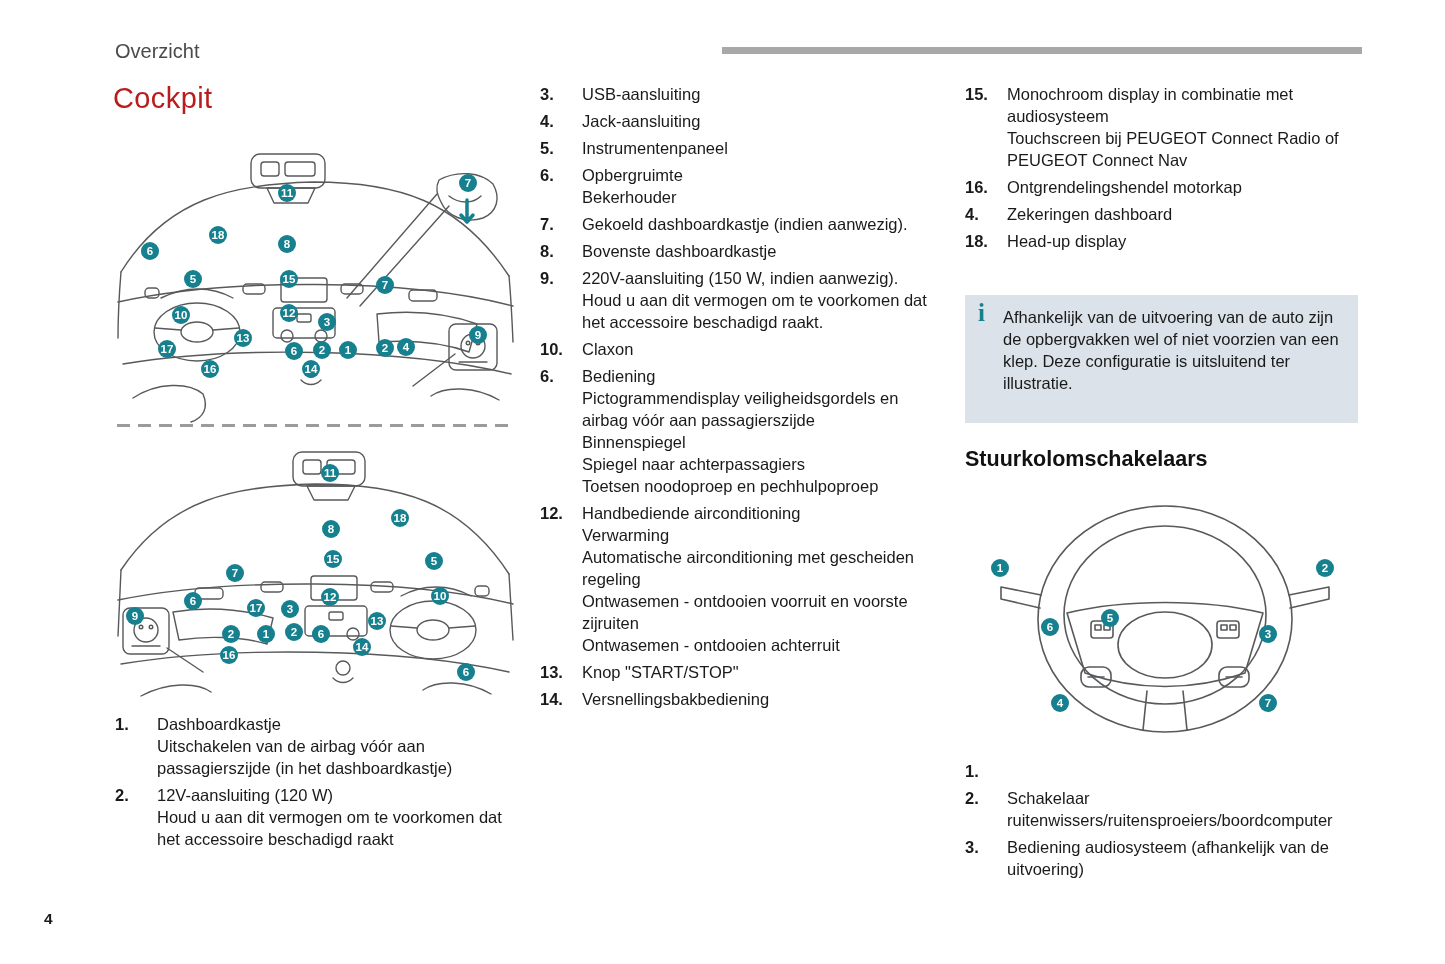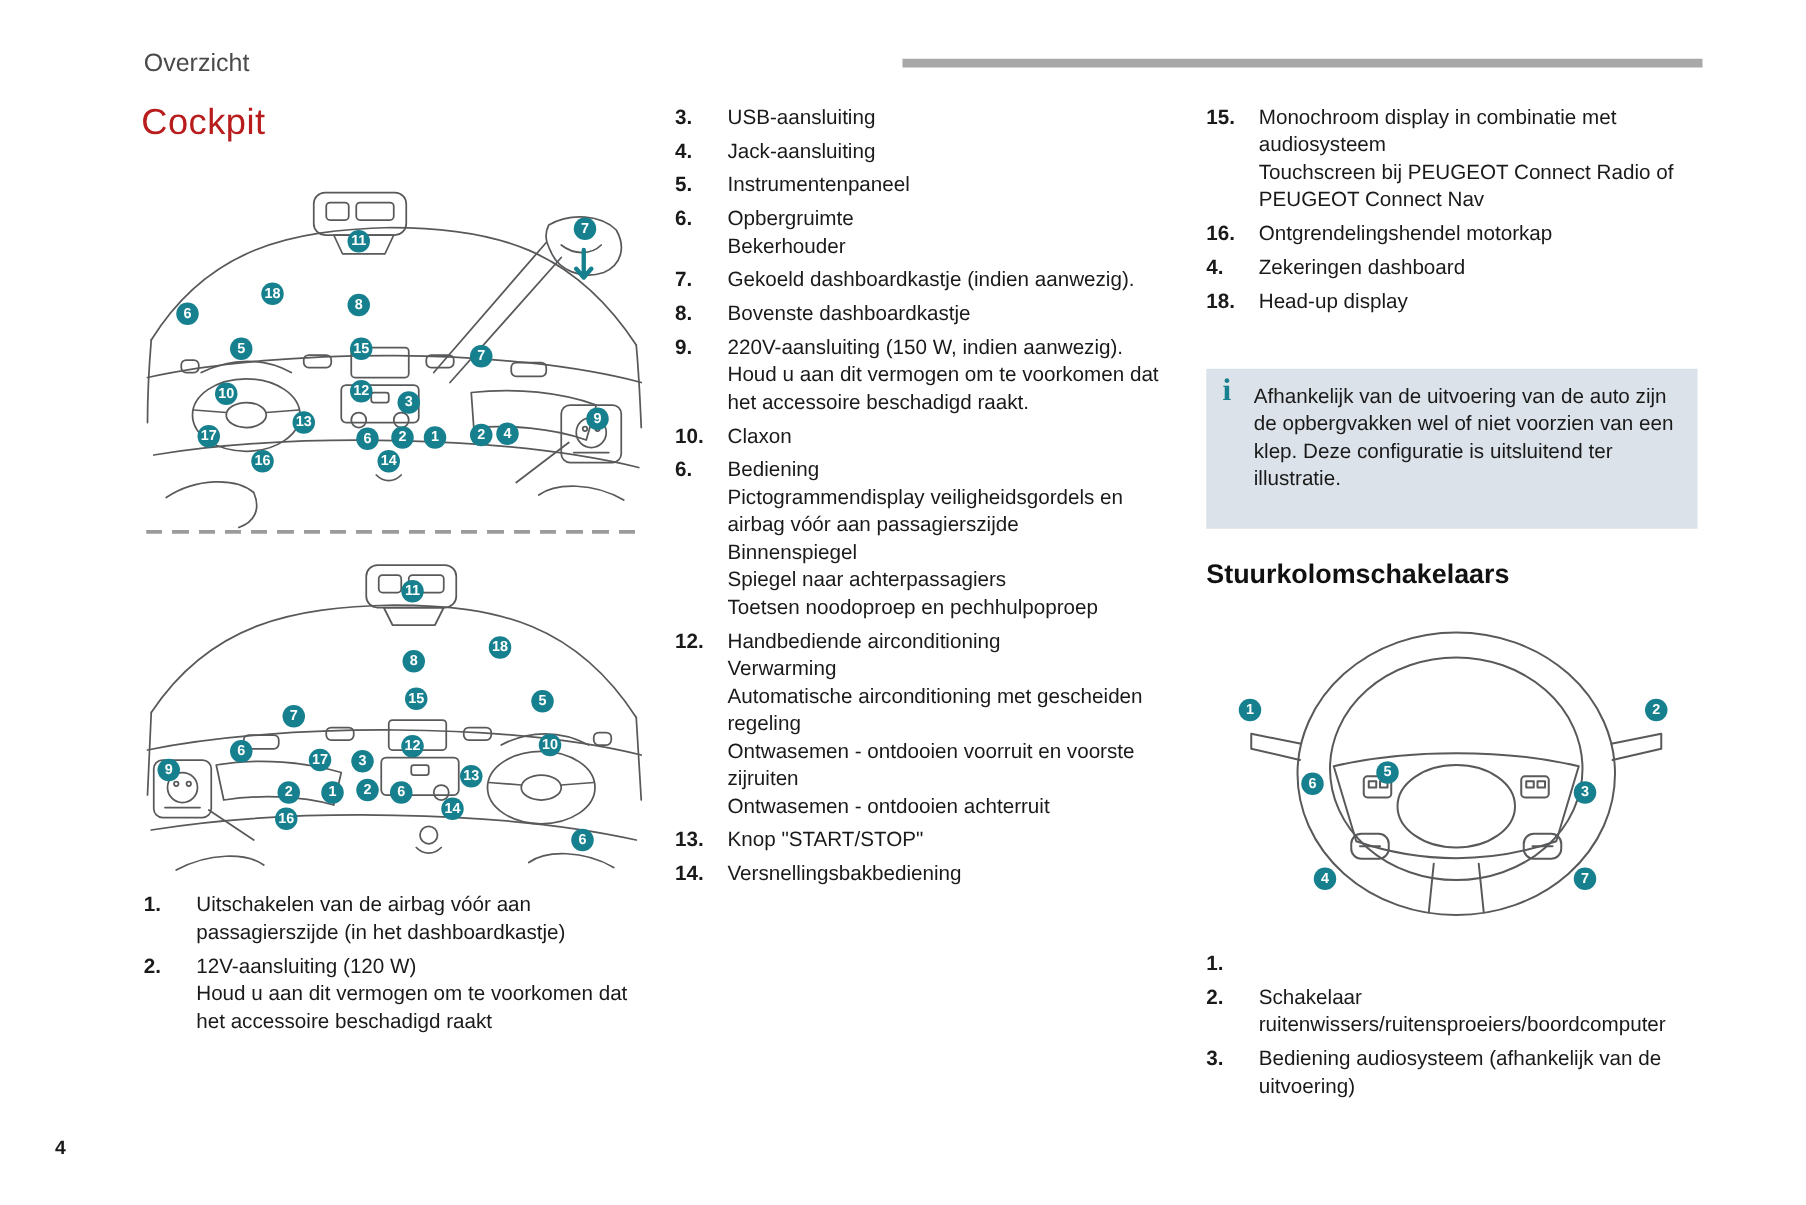--- a/index.html
+++ b/index.html
@@ -178,20 +178,21 @@
     <div class="callout" style="left: 206px; top: 194px;">6</div>
     <div class="callout" style="left: 247px; top: 207px;">14</div>
     <div class="callout" style="left: 114px; top: 215px;">16</div>
     <div class="callout" style="left: 351px; top: 232px;">6</div>
   </div>
 
 <div class="txt-list list-left">
     <div class="list-item">
       <span class="num">1.</span>
       <div class="item-text">
+        <div class="para">Dashboardkastje</div>
         <div class="para">Uitschakelen van de airbag vóór aan passagierszijde (in het dashboardkastje)</div>
       </div>
     </div>
     <div class="list-item">
       <span class="num">2.</span>
       <div class="item-text">
         <div class="para">12V-aansluiting (120 W)</div>
         <div class="para">Houd u aan dit vermogen om te voorkomen dat het accessoire beschadigd raakt</div>
       </div>
     </div>

